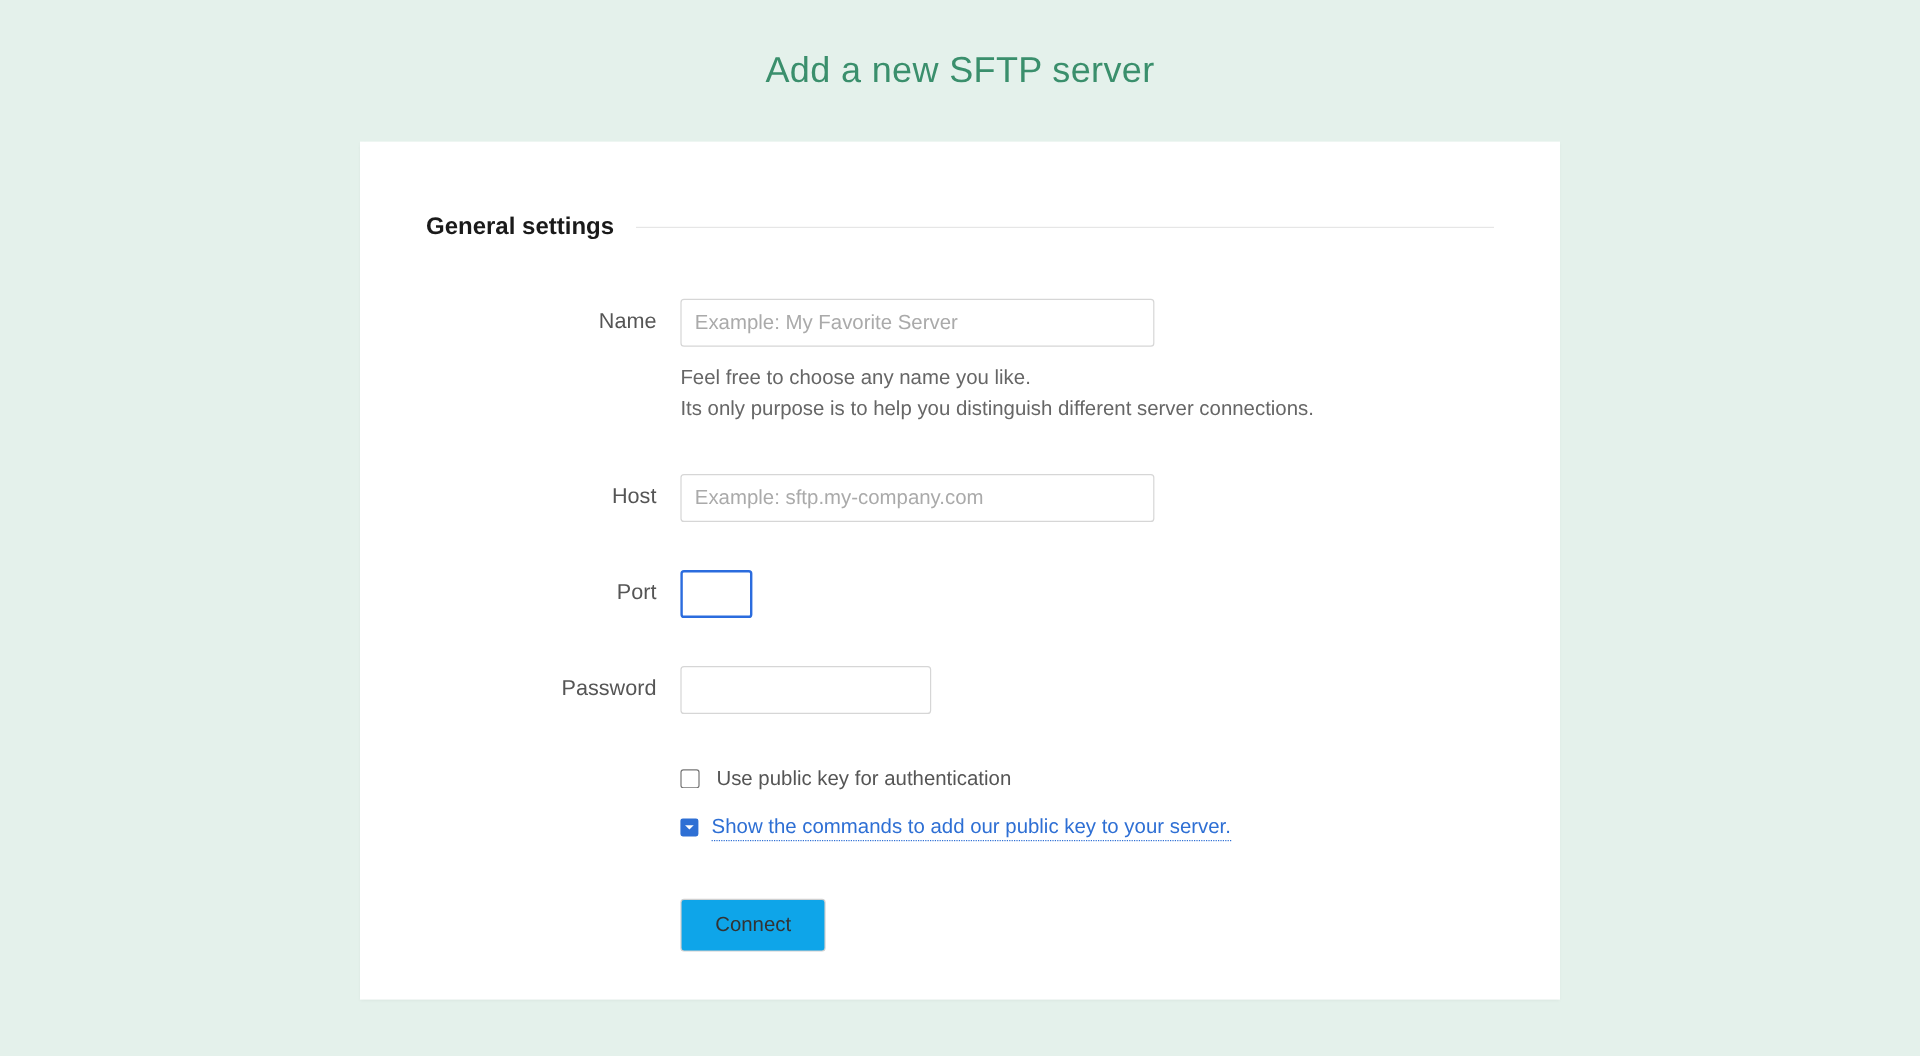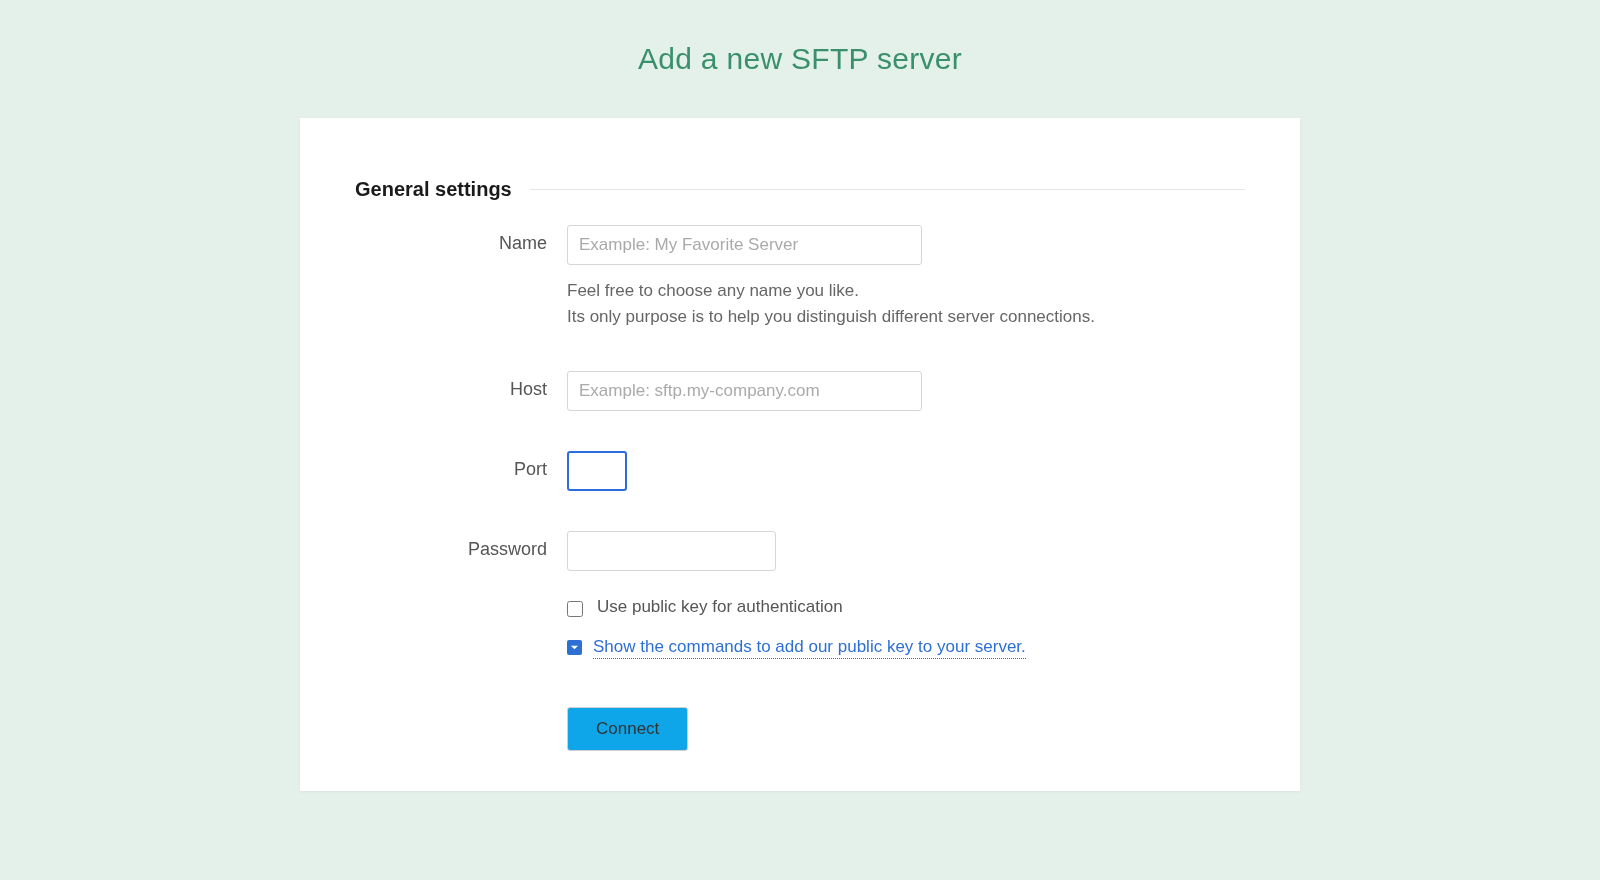--- a/index.html
+++ b/index.html
@@ -31,21 +31,21 @@
       background-color: #ffffff;
       width: 1000px;
       margin: 0 auto;
       padding: 60px 55px 40px 55px;
       box-shadow: 0 1px 3px rgba(0,0,0,0.05);
     }
     
     .section-header {
       display: flex;
       align-items: center;
-      margin-bottom: 24px;
+      margin-bottom: 48px;
     }
     
     .section-heading {
       font-size: 20px;
       font-weight: 700;
       color: #1a1a1a;
       padding-right: 18px;
     }
     
     .section-divider {
@@ -88,21 +88,21 @@
       font-family: inherit;
       outline: none;
     }
     
     .form-input::placeholder {
       color: #aaaaaa;
       font-weight: 300;
     }
     
     .form-input.wide {
-      width: 355px;
+      width: 395px;
     }
     
     .form-input.narrow {
       width: 60px;
     }
     
     .form-input.medium {
       width: 209px;
     }
     
@@ -114,22 +114,22 @@
     .help-text {
       font-size: 17px;
       color: #666;
       margin-top: 13px;
       line-height: 1.55;
       font-weight: 300;
     }
     
     .checkbox-row {
       display: flex;
-      align-items: flex-end;
-      margin-top: 26px;
+      align-items: center;
+      margin-top: 44px;
     }
     
     .checkbox-row input[type="checkbox"] {
       width: 16px;
       height: 16px;
       margin-right: 14px;
       border: 1px solid #999;
       border-radius: 3px;
     }
     

